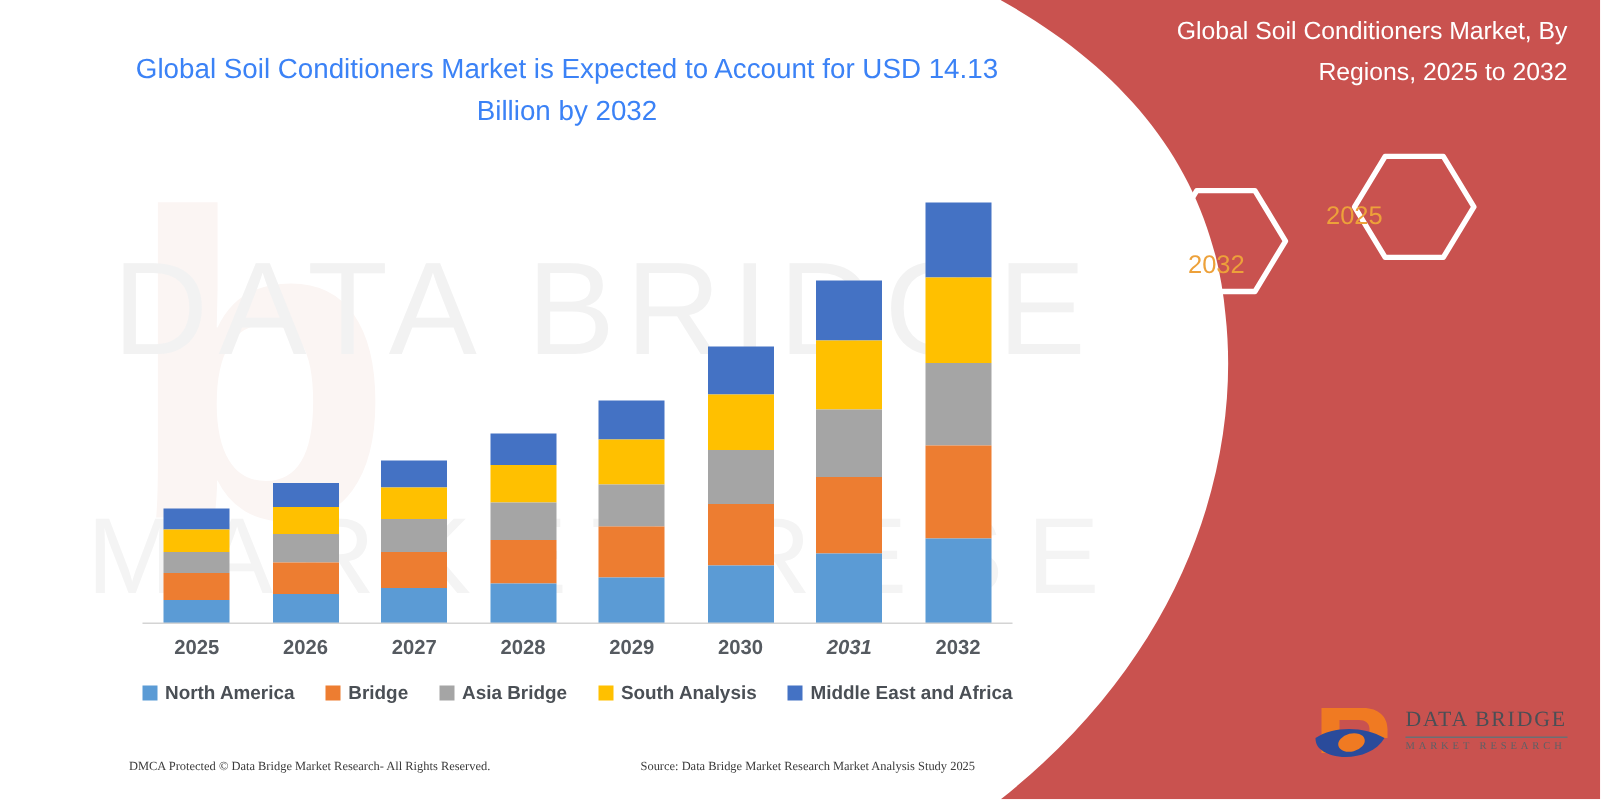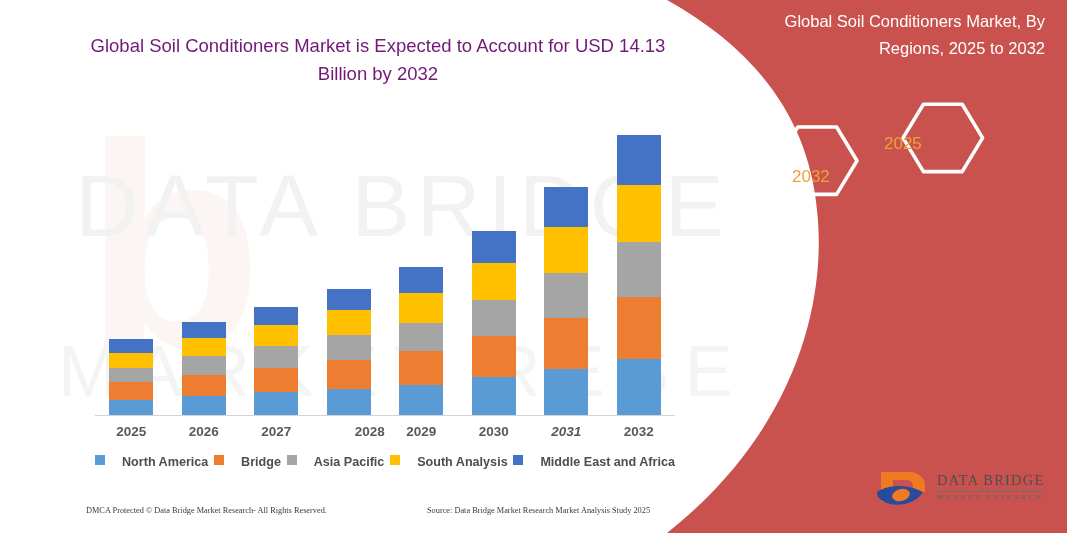--- a/index.html
+++ b/index.html
@@ -35,21 +35,21 @@
     position:absolute;left:85px;top:120px;
     width:200px;height:270px;
     color:#fbf5f3;font-size:290px;line-height:250px;font-weight:700;
   }
 
   
   .chart-title{
     position:absolute;left:78px;top:32px;width:600px;
     text-align:center;
     font-size:18.5px;line-height:28px;font-weight:400;
-    color:#701a75;
+    color:#3b82f6;
   }
 
   
   .plot{
     position:absolute;left:95px;top:110px;width:580px;height:306px;
   }
   .axis-line{
     position:absolute;left:95px;top:415px;width:580px;height:1px;
     background:#d4d4d4;
   }
@@ -66,21 +66,21 @@
   .xlabel{
     position:absolute;width:72px;text-align:center;
     font-size:13.5px;font-weight:700;color:#555a60;
   }
 
   
   .legend{
     position:absolute;left:95px;top:455px;width:580px;
     display:flex;justify-content:space-between;align-items:center;
   }
-  .legend-item{display:flex;align-items:flex-start;gap:12px;}
+  .legend-item{display:flex;align-items:center;}
   .legend-swatch{width:10px;height:10px;margin-right:5px;display:inline-block;}
   .legend-label{font-size:12.6px;font-weight:700;color:#4a4f55;white-space:nowrap;}
 
   
   .footer{
     position:absolute;left:0;top:506px;width:740px;height:20px;text-align:center;
   }
   .footer-left{
     position:absolute;left:86px;top:0;
     font-size:8.3px;color:#3a3a3a;white-space:nowrap;
@@ -200,39 +200,39 @@
         <div class="seg" style="height: 57.1947px; background: rgb(255, 192, 0);"></div>
         <div class="seg" style="height: 49.7345px; background: rgb(68, 114, 196);"></div>
       </div>
     </div>
   <div class="axis-line"></div>
 
   <div class="xlabels" id="xlabels">
       <div class="xlabel" style="left: 0.25px;">2025</div>
       <div class="xlabel" style="left: 72.75px;">2026</div>
       <div class="xlabel" style="left: 145.25px;">2027</div>
-      <div class="xlabel" style="left: 217.75px; text-align: right;">2028</div>
+      <div class="xlabel" style="left: 217.75px;">2028</div>
       <div class="xlabel" style="left: 290.25px;">2029</div>
       <div class="xlabel" style="left: 362.75px;">2030</div>
       <div class="xlabel" style="left: 435.25px; font-style: italic;">2031</div>
       <div class="xlabel" style="left: 507.75px;">2032</div>
     </div>
 
   <div class="legend" id="legend">
       <div class="legend-item">
         <span class="legend-swatch" style="background: rgb(91, 155, 213);"></span>
         <span class="legend-label">North America</span>
       </div>
       <div class="legend-item">
         <span class="legend-swatch" style="background: rgb(237, 125, 49);"></span>
         <span class="legend-label">Bridge</span>
       </div>
       <div class="legend-item">
         <span class="legend-swatch" style="background: rgb(165, 165, 165);"></span>
-        <span class="legend-label">Asia Pacific</span>
+        <span class="legend-label">Asia Bridge</span>
       </div>
       <div class="legend-item">
         <span class="legend-swatch" style="background: rgb(255, 192, 0);"></span>
         <span class="legend-label">South Analysis</span>
       </div>
       <div class="legend-item">
         <span class="legend-swatch" style="background: rgb(68, 114, 196);"></span>
         <span class="legend-label">Middle East and Africa</span>
       </div>
     </div>

